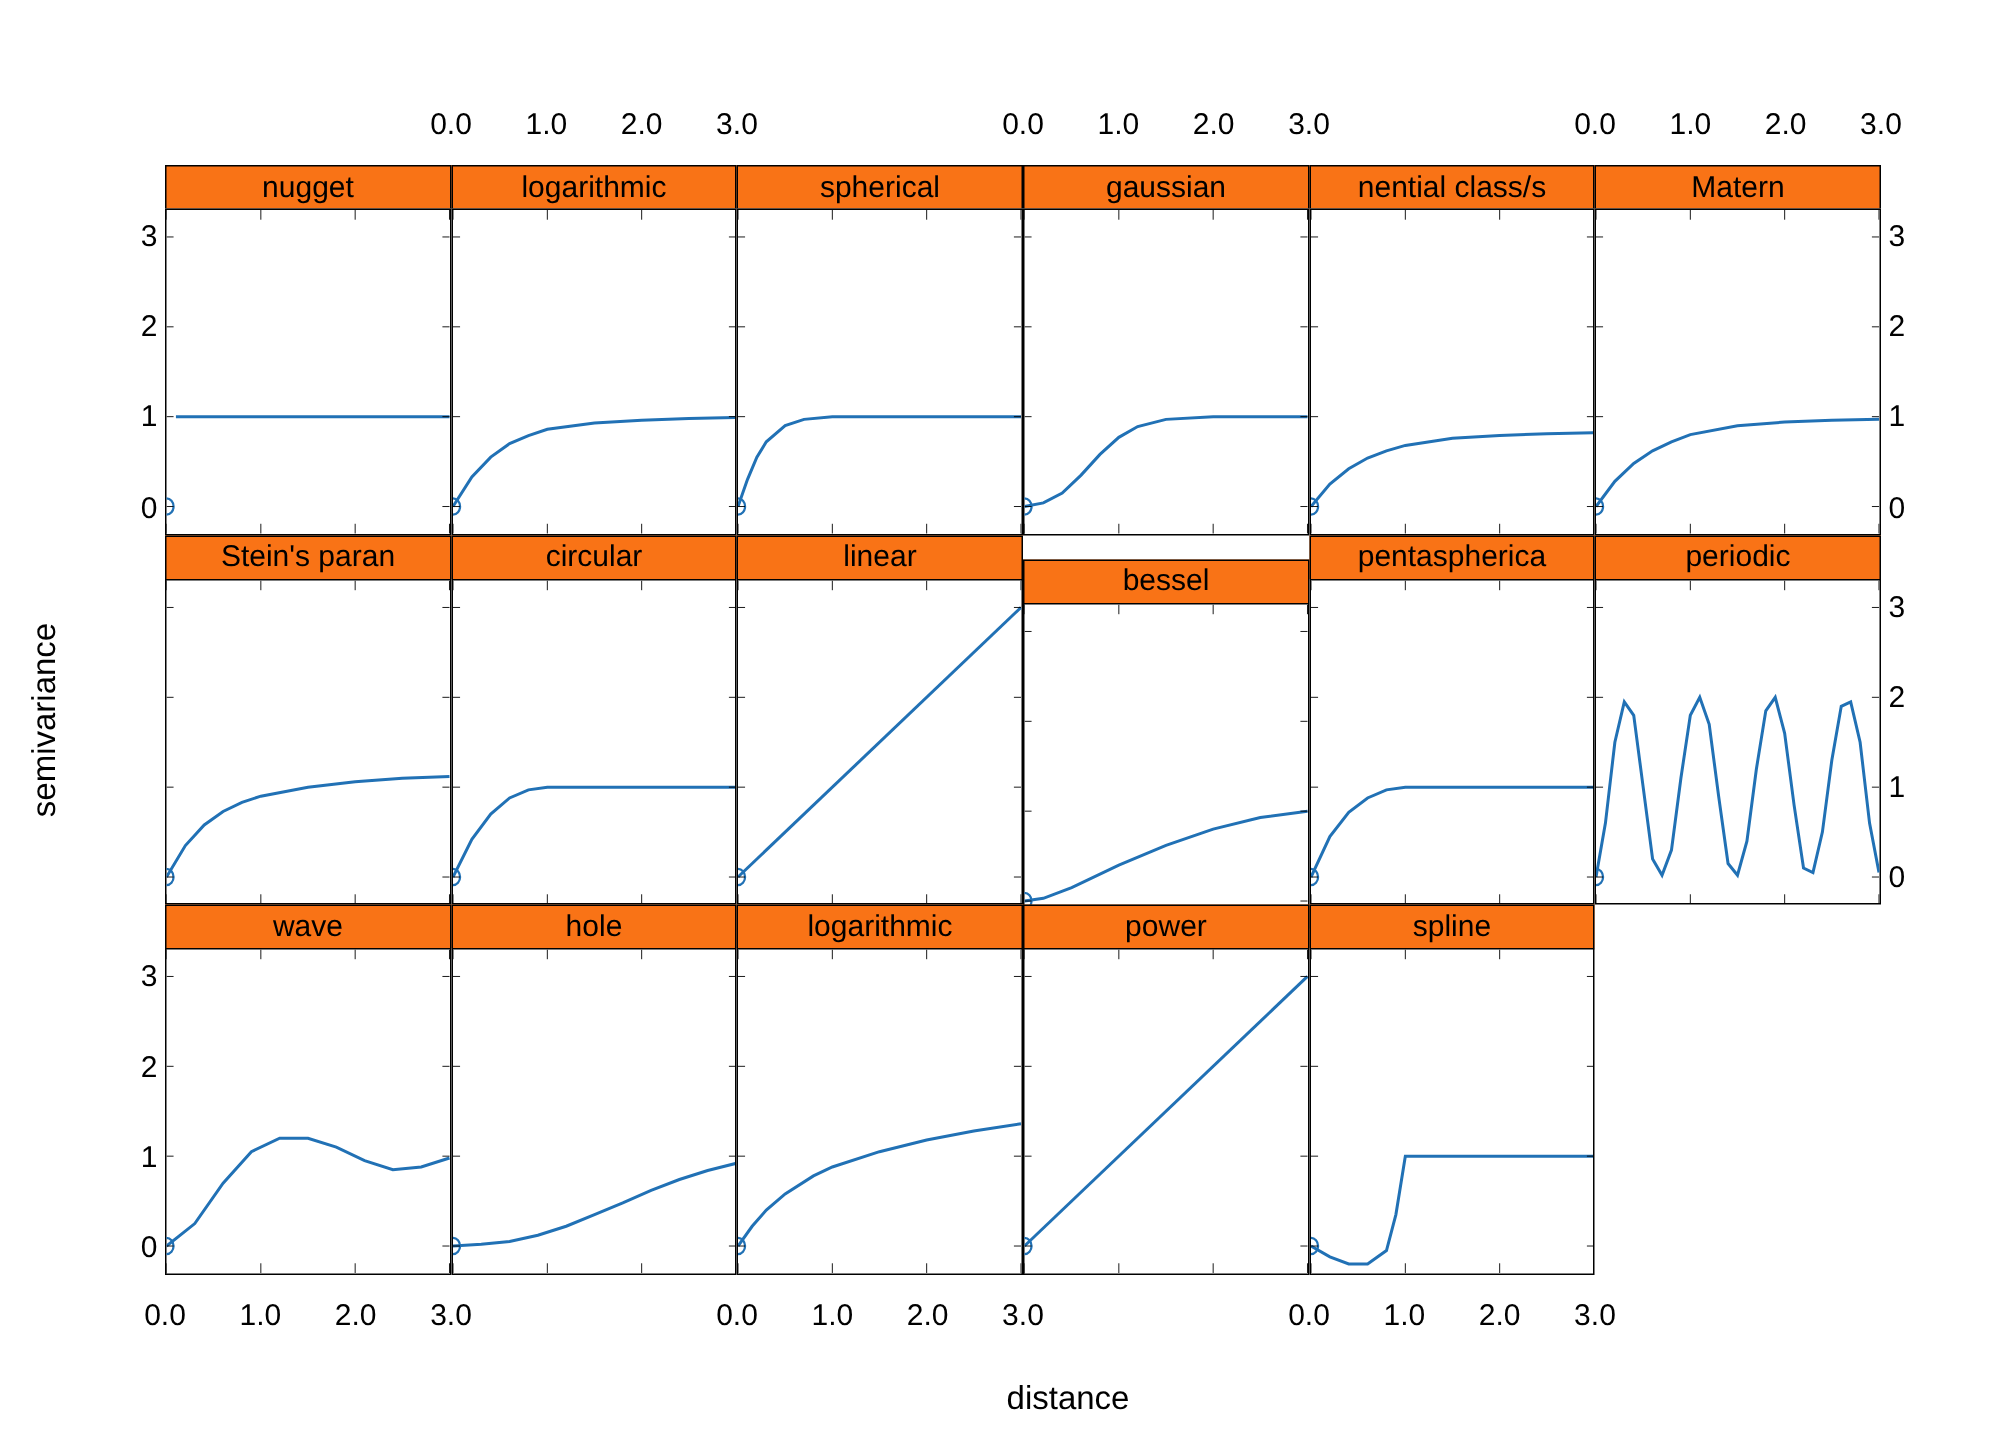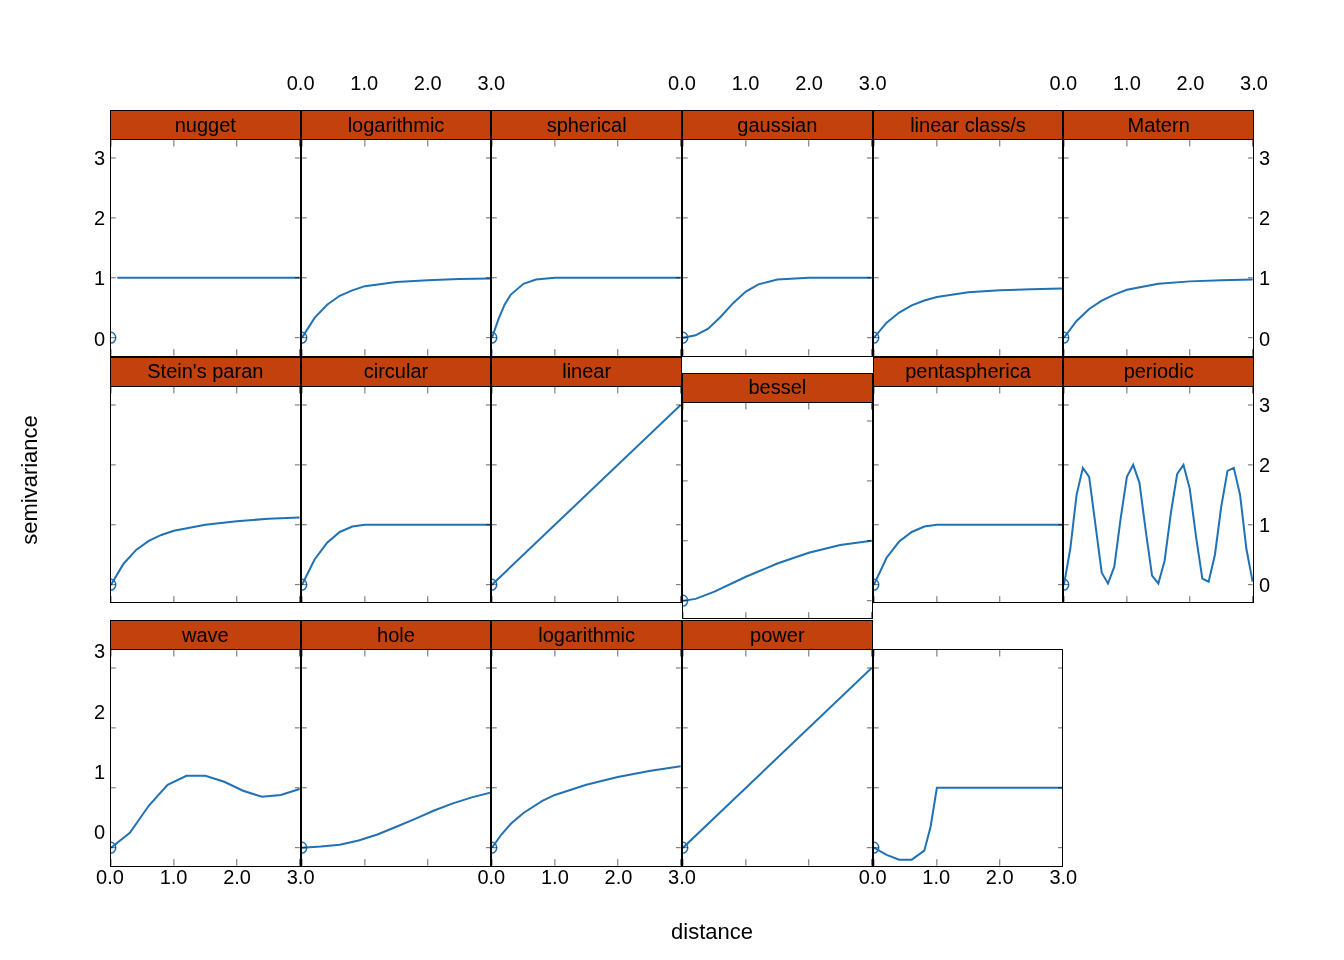--- a/index.html
+++ b/index.html
@@ -48,32 +48,32 @@
     bottom: 110px;
   }
   .row {
     position: absolute;
     left: 0;
     right: 0;
     height: 33.333%;
   }
   .row0 { top: 0; }
   .row1 { top: 33.333%; }
-  .row2 { top: 66.666%; margin-top: 17px; }
+  .row2 { top: 66.666%; }
   .cell {
     position: absolute;
     top: 0;
     height: 100%;
     box-sizing: border-box;
   }
   .strip {
     position: absolute;
     left: 0; right: 0; top: 0;
     height: 30px;
-    background: #c2410c;
+    background: #f97316;
     border: 1px solid #000;
     box-sizing: border-box;
     display: flex;
     align-items: center;
     justify-content: center;
     overflow: hidden;
     white-space: nowrap;
     font-size: 20px;
   }
   .panel {
@@ -322,21 +322,21 @@
               <line y1="63.888888888888886" y2="63.888888888888886" x1="0" x2="2.5" stroke="#000" stroke-width="0.6" vector-effect="non-scaling-stroke"></line>
               <line y1="63.888888888888886" y2="63.888888888888886" x1="100" x2="97.5" stroke="#000" stroke-width="0.6" vector-effect="non-scaling-stroke"></line>
               <line y1="36.11111111111111" y2="36.11111111111111" x1="0" x2="2.5" stroke="#000" stroke-width="0.6" vector-effect="non-scaling-stroke"></line>
               <line y1="36.11111111111111" y2="36.11111111111111" x1="100" x2="97.5" stroke="#000" stroke-width="0.6" vector-effect="non-scaling-stroke"></line>
               <line y1="8.333333333333329" y2="8.333333333333329" x1="0" x2="2.5" stroke="#000" stroke-width="0.6" vector-effect="non-scaling-stroke"></line>
               <line y1="8.333333333333329" y2="8.333333333333329" x1="100" x2="97.5" stroke="#000" stroke-width="0.6" vector-effect="non-scaling-stroke"></line>
             </svg>
           </div>
         </div>
         <div class="cell" style="left: 66.6667%; width: 16.6667%;">
-          <div class="strip">linear class/s</div>
+          <div class="strip">nential class/s</div>
           <div class="panel">
             <svg viewBox="0 0 100 100" preserveAspectRatio="none">
               <polyline points="0,91.66666666666667 6.666666666666667,84.72222222222221 13.333333333333334,80 20,76.66666666666666 26.666666666666668,74.44444444444444 33.33333333333333,72.77777777777777 50,70.55555555555554 66.66666666666666,69.72222222222221 83.33333333333334,69.16666666666666 100,68.88888888888889" class="curve" vector-effect="non-scaling-stroke"></polyline>
               <circle cx="0" cy="91.66666666666667" r="2.5" class="marker" vector-effect="non-scaling-stroke"></circle>
               <line x1="0" x2="0" y1="100" y2="97" stroke="#000" stroke-width="0.6" vector-effect="non-scaling-stroke"></line>
               <line x1="0" x2="0" y1="0" y2="3" stroke="#000" stroke-width="0.6" vector-effect="non-scaling-stroke"></line>
               <line x1="33.33333333333333" x2="33.33333333333333" y1="100" y2="97" stroke="#000" stroke-width="0.6" vector-effect="non-scaling-stroke"></line>
               <line x1="33.33333333333333" x2="33.33333333333333" y1="0" y2="3" stroke="#000" stroke-width="0.6" vector-effect="non-scaling-stroke"></line>
               <line x1="66.66666666666666" x2="66.66666666666666" y1="100" y2="97" stroke="#000" stroke-width="0.6" vector-effect="non-scaling-stroke"></line>
               <line x1="66.66666666666666" x2="66.66666666666666" y1="0" y2="3" stroke="#000" stroke-width="0.6" vector-effect="non-scaling-stroke"></line>
@@ -626,20 +626,21 @@
               <line y1="63.888888888888886" y2="63.888888888888886" x1="0" x2="2.5" stroke="#000" stroke-width="0.6" vector-effect="non-scaling-stroke"></line>
               <line y1="63.888888888888886" y2="63.888888888888886" x1="100" x2="97.5" stroke="#000" stroke-width="0.6" vector-effect="non-scaling-stroke"></line>
               <line y1="36.11111111111111" y2="36.11111111111111" x1="0" x2="2.5" stroke="#000" stroke-width="0.6" vector-effect="non-scaling-stroke"></line>
               <line y1="36.11111111111111" y2="36.11111111111111" x1="100" x2="97.5" stroke="#000" stroke-width="0.6" vector-effect="non-scaling-stroke"></line>
               <line y1="8.333333333333329" y2="8.333333333333329" x1="0" x2="2.5" stroke="#000" stroke-width="0.6" vector-effect="non-scaling-stroke"></line>
               <line y1="8.333333333333329" y2="8.333333333333329" x1="100" x2="97.5" stroke="#000" stroke-width="0.6" vector-effect="non-scaling-stroke"></line>
             </svg>
           </div>
         </div>
         <div class="cell" style="left: 66.6667%; width: 16.6667%;">
+          <div class="strip">spline</div>
           <div class="panel">
             <svg viewBox="0 0 100 100" preserveAspectRatio="none">
               <polyline points="0,91.66666666666667 6.666666666666667,95 13.333333333333334,97.22222222222223 20,97.22222222222223 26.666666666666668,93.05555555555556 30,81.94444444444444 33.33333333333333,63.888888888888886 100,63.888888888888886" class="curve" vector-effect="non-scaling-stroke"></polyline>
               <circle cx="0" cy="91.66666666666667" r="2.5" class="marker" vector-effect="non-scaling-stroke"></circle>
               <line x1="0" x2="0" y1="100" y2="97" stroke="#000" stroke-width="0.6" vector-effect="non-scaling-stroke"></line>
               <line x1="0" x2="0" y1="0" y2="3" stroke="#000" stroke-width="0.6" vector-effect="non-scaling-stroke"></line>
               <line x1="33.33333333333333" x2="33.33333333333333" y1="100" y2="97" stroke="#000" stroke-width="0.6" vector-effect="non-scaling-stroke"></line>
               <line x1="33.33333333333333" x2="33.33333333333333" y1="0" y2="3" stroke="#000" stroke-width="0.6" vector-effect="non-scaling-stroke"></line>
               <line x1="66.66666666666666" x2="66.66666666666666" y1="100" y2="97" stroke="#000" stroke-width="0.6" vector-effect="non-scaling-stroke"></line>
               <line x1="66.66666666666666" x2="66.66666666666666" y1="0" y2="3" stroke="#000" stroke-width="0.6" vector-effect="non-scaling-stroke"></line>

